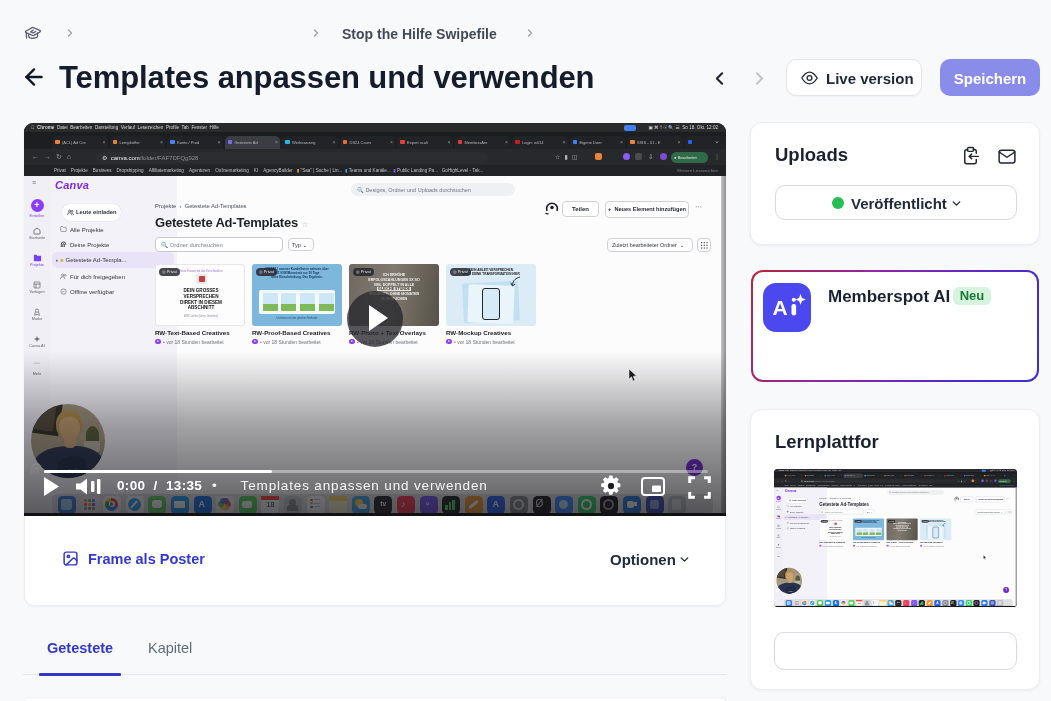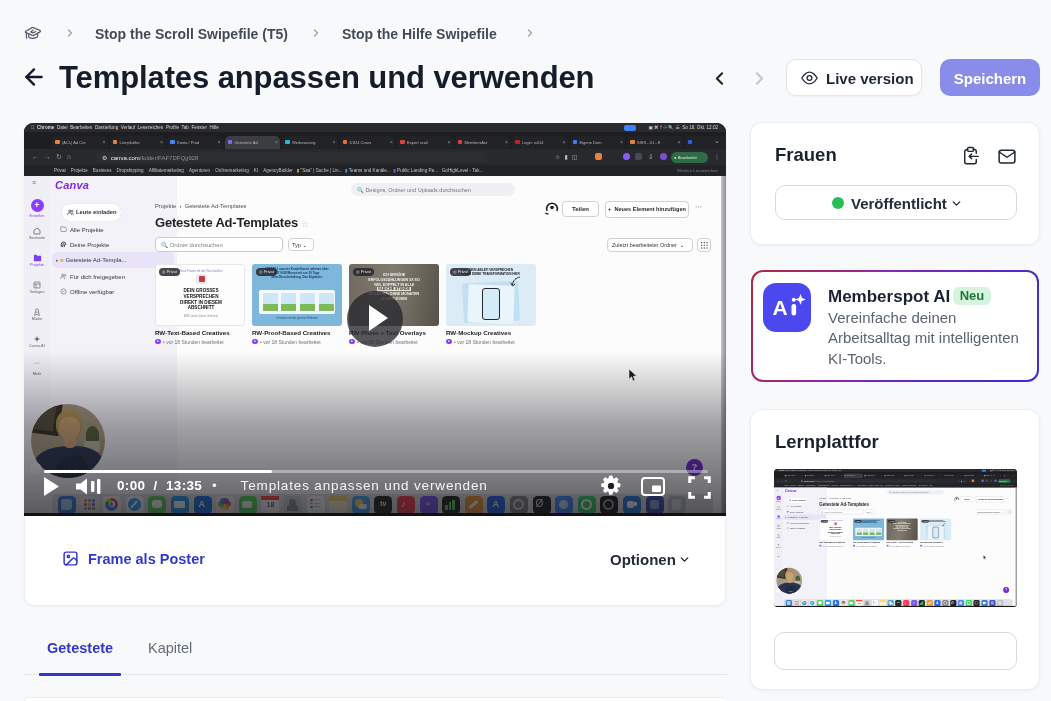--- a/index.html
+++ b/index.html
@@ -10,21 +10,20 @@
 
 <svg class="abs" style="left:24px;top:24px;transform:rotate(-3deg);" width="18" height="18" viewBox="0 0 24 24" fill="none" stroke="#5b6270" stroke-width="1.7" stroke-linecap="round" stroke-linejoin="round">
       <path d="M21.42 10.92 12.83 15.21a2 2 0 0 1-1.66 0L2.58 10.92a1 1 0 0 1 0-1.84l8.58-4.29a2 2 0 0 1 1.66 0l8.6 4.29a1 1 0 0 1 0 1.84z"></path>
       <path d="M3.1 11.2v7.3"></path>
       <path d="M6 12.5V16a6 3 0 0 0 12 0v-3.5"></path>
       <path d="M12.5 8.2 8.8 10.5l3.4 1.3 3.6-1.6"></path>
     </svg>
 <svg class="abs" style="left:64px;top:27px;" width="12" height="12" viewBox="0 0 24 24" fill="none" stroke="#9aa0ab" stroke-width="2.6" stroke-linecap="round" stroke-linejoin="round">
       <path d="m9 18 6-6-6-6"></path>
     </svg>
-<div class="abs" style="left:95px;top:25.5px;font-size:14px;font-weight:600;color:#434a57;">Stop the Scroll Swipefile (T5)</div>
 <svg class="abs" style="left:310px;top:27px;" width="12" height="12" viewBox="0 0 24 24" fill="none" stroke="#9aa0ab" stroke-width="2.6" stroke-linecap="round" stroke-linejoin="round">
       <path d="m9 18 6-6-6-6"></path>
     </svg>
 <div class="abs" style="left:342px;top:25.5px;font-size:14px;font-weight:600;color:#434a57;">Stop the Hilfe Swipefile</div>
 <svg class="abs" style="left:524px;top:27px;" width="12" height="12" viewBox="0 0 24 24" fill="none" stroke="#9aa0ab" stroke-width="2.6" stroke-linecap="round" stroke-linejoin="round">
       <path d="m9 18 6-6-6-6"></path>
     </svg>
 
 <svg class="abs" style="left:21px;top:64px;" width="26" height="26" viewBox="0 0 24 24" fill="none" stroke="#101828" stroke-width="2.2" stroke-linecap="round" stroke-linejoin="round">
       <path d="M19 12H5"></path>
@@ -457,21 +456,21 @@
       <path d="m6 9 6 6 6-6"></path>
     </svg>
 
 <div class="abs" style="left:47px;top:640px;font-size:14.5px;font-weight:700;color:#3137c9;">Getestete</div>
 <div class="abs" style="left:148px;top:640px;font-size:14.5px;font-weight:500;color:#626b79;">Kapitel</div>
 <div class="abs" style="left:23px;top:674px;width:704px;height:1px;background:#e4e6ea;"></div>
 <div class="abs" style="left:39px;top:673px;width:82px;height:2.5px;background:#3137c9;border-radius:1px;"></div>
 <div class="abs" style="left:24px;top:697px;width:702px;height:4px;background:#fff;border:1px solid #eceef1;border-bottom:none;border-radius:10px 10px 0 0;"></div>
 
 <div class="abs" style="left:750px;top:122px;width:290px;height:123px;background:#fff;border:1px solid #eceef1;border-radius:12px;box-shadow:0 1px 3px rgba(16,24,40,.05);"></div>
-<div class="abs" style="left:775px;top:144px;font-size:18.5px;font-weight:700;color:#1a2232;">Frauen</div>
+<div class="abs" style="left:775px;top:144px;font-size:18.5px;font-weight:700;color:#1a2232;">Uploads</div>
 <svg class="abs" style="left:962px;top:146px;" width="17" height="20" viewBox="0 0 22 26" fill="none" stroke="#1f2733" stroke-width="1.9" stroke-linecap="round" stroke-linejoin="round">
       <path d="M14.5 4.5h1.5a2.5 2.5 0 0 1 2.5 2.5v2.5"></path>
       <path d="M18.5 17.5v3a2.5 2.5 0 0 1-2.5 2.5H6a2.5 2.5 0 0 1-2.5-2.5v-13A2.5 2.5 0 0 1 6 5h1.5"></path>
       <rect x="7" y="2" width="8" height="5" rx="1.7"></rect>
       <path d="M21 13.5H9.5"></path>
       <path d="m12.5 10.5-3 3 3 3"></path>
     </svg>
 <svg class="abs" style="left:998px;top:149px;" width="18" height="15" viewBox="0 0 24 20" fill="none" stroke="#1f2733" stroke-width="2" stroke-linecap="round" stroke-linejoin="round">
       <rect x="1.5" y="1.5" width="21" height="17" rx="3"></rect>
       <path d="m1.5 4 10.5 7L22.5 4"></path>
@@ -487,21 +486,20 @@
 <div class="abs" style="left:753px;top:272px;width:284px;height:108px;border-radius:10px;background:#fff;"></div>
 <div class="abs" style="left:763px;top:283px;width:48px;height:49px;background:#4b48ef;border-radius:13px;"></div>
 <svg class="abs" style="left:763px;top:283px;" width="48" height="49" viewBox="0 0 48 49">
       <text x="17" y="32" font-family="Liberation Sans,sans-serif" font-size="21" font-weight="700" fill="#fff" text-anchor="middle">A</text>
       <rect x="28.5" y="21" width="4.6" height="11.5" rx="2.2" fill="#fff"></rect>
       <circle cx="30.8" cy="16.8" r="2" fill="#fff"></circle>
       <path d="M37.5 11 l1.5 3.9 3.9 1.5 -3.9 1.5 -1.5 3.9 -1.5 -3.9 -3.9 -1.5 3.9 -1.5 Z" fill="#fff"></path>
     </svg>
 <div class="abs" style="left:828px;top:287px;font-size:17px;font-weight:700;color:#1a2232;">Memberspot AI</div>
 <div class="abs" style="left:953px;top:286.5px;width:38px;height:18px;background:#d5f3dd;border-radius:6px;text-align:center;font-size:13px;font-weight:600;color:#1c7937;line-height:18px;">Neu</div>
-<div class="abs" style="left:828px;top:308px;width:210px;font-size:15px;line-height:20.4px;color:#5b6472;white-space:nowrap;">Vereinfache deinen<br>Arbeitsalltag mit intelligenten<br>KI-Tools.</div>
 
 <div class="abs" style="left:750px;top:409px;width:290px;height:281px;background:#fff;border:1px solid #eceef1;border-radius:12px;box-shadow:0 1px 3px rgba(16,24,40,.05);"></div>
 <div class="abs" style="left:775px;top:431px;font-size:18.5px;font-weight:700;color:#1a2232;">Lernplattfor</div>
 <div class="abs" style="left:774px;top:469px;width:243px;height:138px;border-radius:4px;overflow:hidden;background:#1c1c1e;">
 <div style="position:relative;width:702px;height:393px;transform:scale(0.3462,0.3511);transform-origin:0 0;">
 <div style="position:absolute;left:0;top:0;width:702px;height:9px;background:#2a2a2d;"></div>
 <div style="position:absolute;left:7px;top:1.8px;width:460px;height:8px;font-size:4.6px;color:#d8d8db;white-space:nowrap;">&nbsp; <b>Chrome</b>&nbsp; Datei&nbsp; Bearbeiten&nbsp; Darstellung&nbsp; Verlauf&nbsp; Lesezeichen&nbsp; Profile&nbsp; Tab&nbsp; Fenster&nbsp; Hilfe</div>
 <div style="position:absolute;right:8px;top:1.8px;height:8px;font-size:4.6px;color:#d8d8db;white-space:nowrap;">▣&nbsp;⌘&nbsp;⤒&nbsp;☉&nbsp;🔍&nbsp;☰&nbsp; So 18. Okt. 12:02</div>
 <div style="position:absolute;left:600px;top:1.5px;width:12px;height:6px;background:#3b82f6;border-radius:2px;"></div>
 <div style="position:absolute;left:0;top:9px;width:702px;height:17px;background:#1d1e21;"></div>

